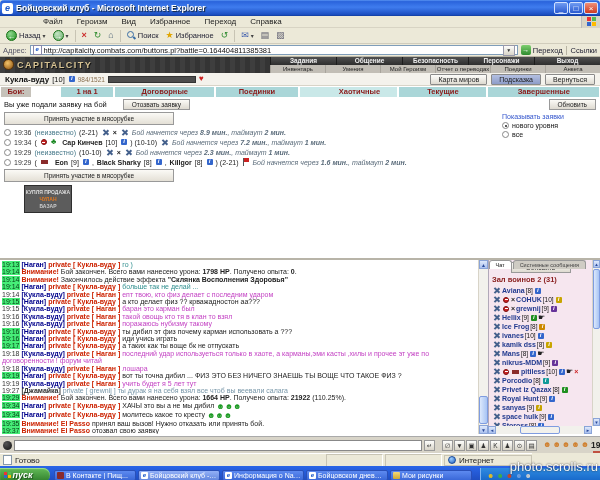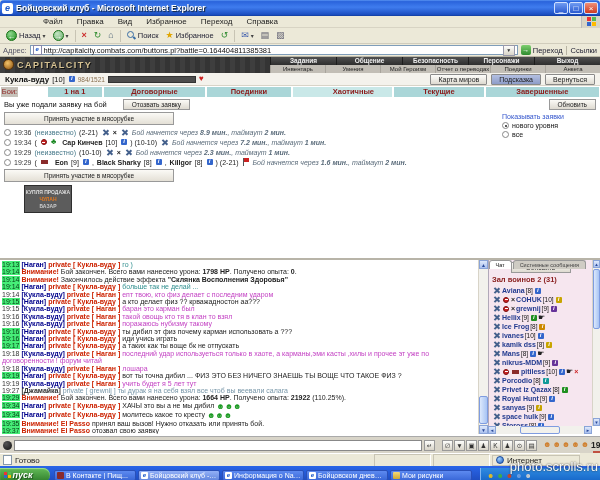--- a/index.html
+++ b/index.html
@@ -85,21 +85,21 @@
   .chp{font-size:6.5px;color:#8a7050;}
   .hpbar{width:86px;height:5px;background:#4d4d4d;border:1px solid #333;box-sizing:content-box;}
   .hpfill{height:100%;background:linear-gradient(#f2a845,#d07818);}
   .hbtns{margin-left:auto;display:flex;gap:4px;}
   .hbtn{font-size:7px;color:#222;background:linear-gradient(#fdfdfb,#dedad0);border:1px solid #8a8a8a;
     padding:1px 7px;border-radius:1px;}
   .hbtn.accent{background:linear-gradient(#b4c0e2,#8d9cc8);}
   
   .tabsrow{position:absolute;left:0;top:29px;width:600px;height:11px;background:#fff;display:flex;gap:2px;
     padding:1px 1px 0 1px;box-sizing:border-box;}
-  .boilbl{width:17px;background:#c6c2ba;color:#8b1a1a;font-weight:normal;font-size:7.5px;line-height:9px;text-align:center;}
+  .boilbl{width:30px;background:#c6c2ba;color:#8b1a1a;font-weight:bold;font-size:7.5px;line-height:9px;text-align:center;}
   .tab{background:#aad6d8;color:#8b1a1a;font-weight:bold;font-size:7.5px;line-height:9px;text-align:center;
     white-space:nowrap;overflow:hidden;}
   .tab.active{background:#c9e8e8;padding-left:22px;}
   
   .applyrow{position:absolute;left:0;top:41px;width:600px;height:12px;display:flex;align-items:center;gap:16px;
     padding:0 4px;box-sizing:border-box;}
   .applytxt{font-size:7.5px;color:#111;}
   .sbtn{font-size:6.5px;color:#222;background:linear-gradient(#fbfaf6,#dedad0);border:1px solid #999;
     padding:1px 8px;}
   .refreshbtn{margin-left:auto;}
@@ -184,21 +184,21 @@
   .smpick{width:9px;height:9px;border-radius:50%;background:radial-gradient(circle at 35% 30%,#555,#111);flex:none;}
   .chatinput{width:408px;height:11px;background:#fff;border:1px solid #888;box-sizing:border-box;
     font-size:7px;font-family:"Liberation Sans",sans-serif;padding:0 2px;flex:none;}
   .mini{width:11px;height:11px;background:linear-gradient(#fdfdfb,#d8d4c8);border:1px solid #999;
     font-size:6.5px;line-height:9px;text-align:center;color:#333;box-sizing:border-box;flex:none;}
   .smrow{display:flex;gap:1px;margin-left:4px;}
   .smrow .ic{font-size:8px;color:#d08030;}
   .gclock{margin-left:auto;font-size:8.5px;font-weight:bold;color:#222;position:relative;padding-right:3px;}
   .gclock i{position:absolute;left:2px;bottom:-3px;width:14px;height:2px;background:#c05040;}
   
-  .statusbar{position:absolute;left:0;top:453px;width:580px;height:13px;background:#ece9d8;border-top:1px solid #fff;
+  .statusbar{position:absolute;left:0;top:453px;width:532px;height:13px;background:#ece9d8;border-top:1px solid #fff;
     display:flex;align-items:center;font-size:8px;color:#222;box-sizing:border-box;}
   .stleft{flex:1;display:flex;align-items:center;gap:3px;padding-left:3px;}
   .stpage{width:7px;height:8px;background:#fff;border:1px solid #89a;}
   .stbox{width:55px;height:11px;border:1px solid #c8c4b4;border-right-color:#fff;border-bottom-color:#fff;margin-right:2px;}
   .stright{width:88px;height:11px;border:1px solid #c8c4b4;display:flex;align-items:center;gap:3px;padding-left:3px;box-sizing:border-box;}
   .globe{width:8px;height:8px;border-radius:50%;background:radial-gradient(circle at 35% 30%,#9fd0ff,#2060c0);
     border:1px solid #1a4a9a;box-sizing:border-box;}
   
   .taskbar{position:absolute;left:0;top:466px;width:600px;height:18px;
     background:linear-gradient(#2a66e8,#1c47b8);display:flex;align-items:center;}
@@ -234,21 +234,21 @@
     <span class="winbtns">
       <span class="wb">_</span>
       <span class="wb">□</span>
       <span class="wb close">×</span>
     </span>
   </div>
 
   <div class="menubar">
     <div class="menus">
         <span class="mi">Файл</span>
-        <span class="mi">Правка</span>
+        <span class="mi">Героизм</span>
         <span class="mi">Вид</span>
         <span class="mi">Избранное</span>
         <span class="mi">Переход</span>
         <span class="mi">Справка</span>
       </div>
     <span class="winlogo">
       <span class="wl">
           <i style="background:#e33;"></i>
           <i style="background:#5b5;"></i>
           <i style="background:#36c;"></i>

